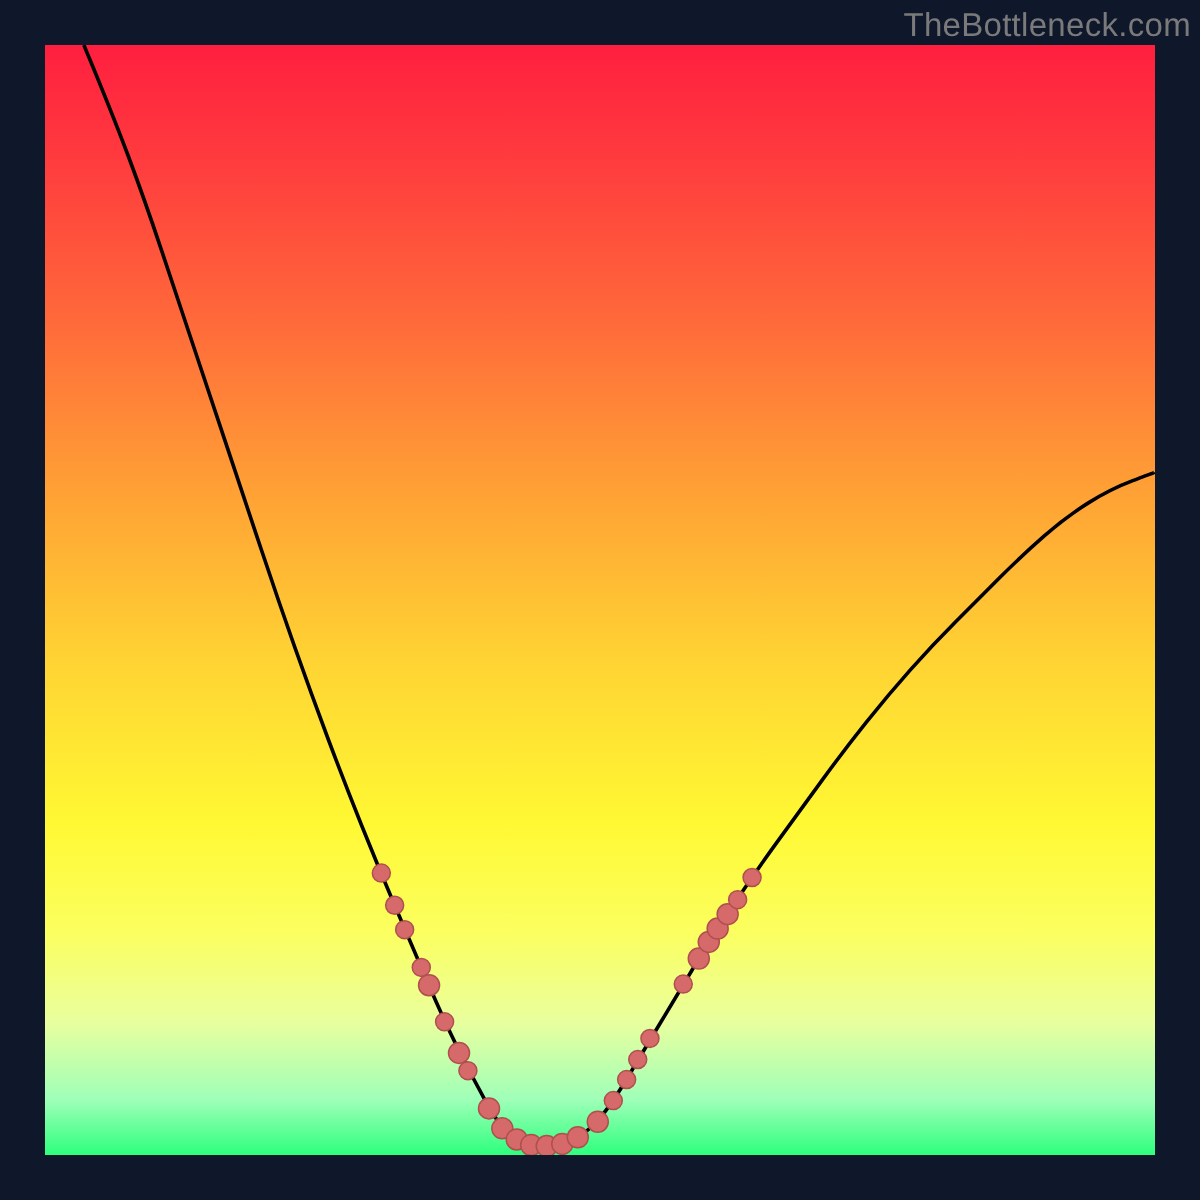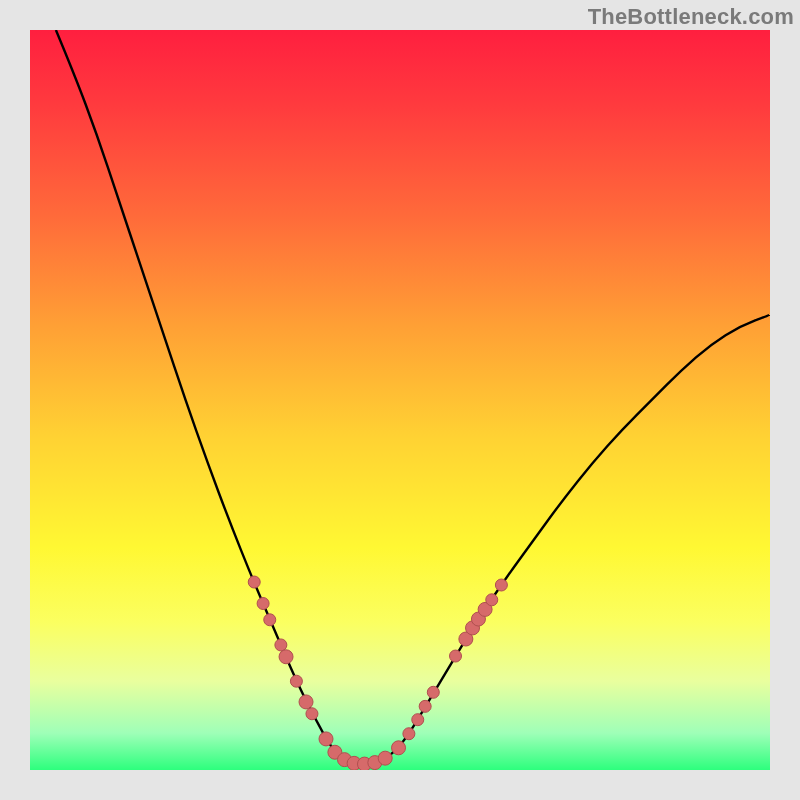--- a/index.html
+++ b/index.html
@@ -9,22 +9,21 @@
     height: 800px;
     background: #000;
     overflow: hidden;
   }
   .frame {
     position: absolute;
     top: 0;
     left: 0;
     width: 800px;
     height: 800px;
-    background: #e5e5e5;
-    font-weight: bold;
+    background: #0f172a;
   }
   .plot-area {
     position: absolute;
     top: 30px;
     left: 30px;
     width: 740px;
     height: 740px;
     background: linear-gradient(to bottom,
       #ff1f3f 0%,
       #ff3a3e 10%,

